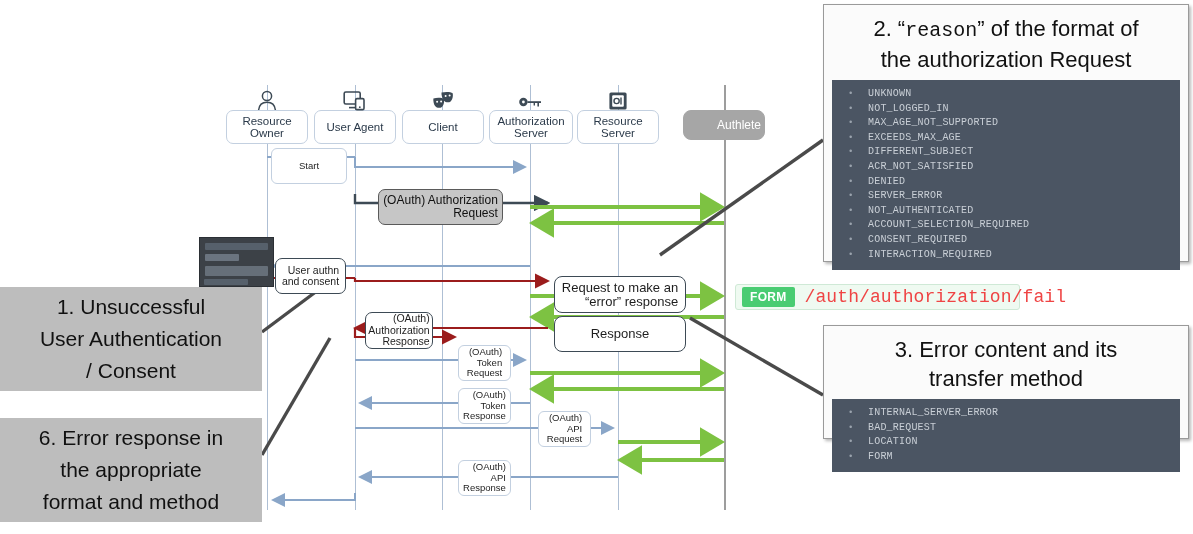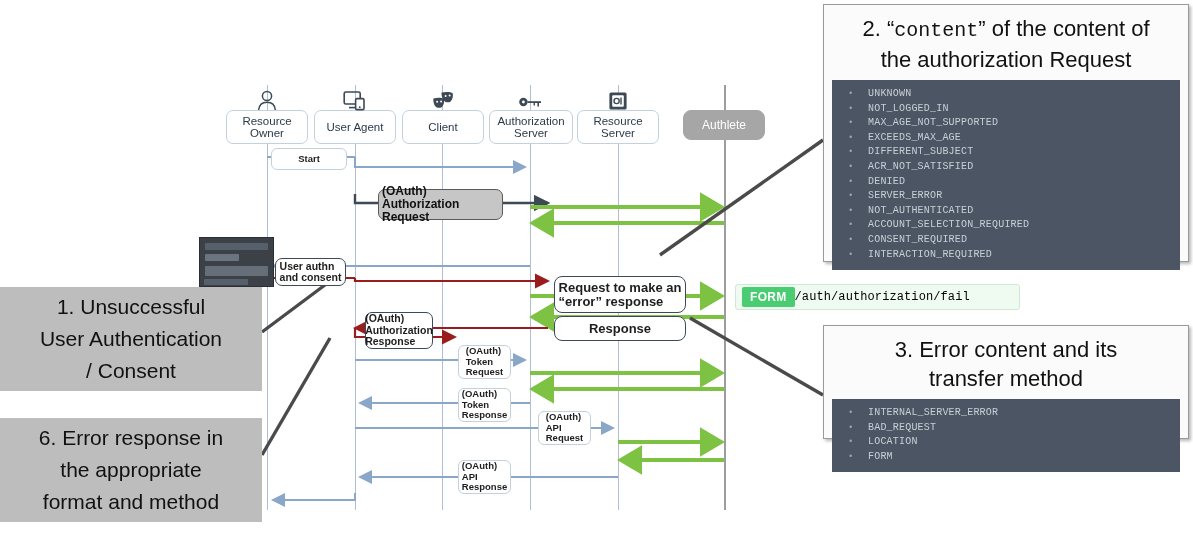--- a/index.html
+++ b/index.html
@@ -31,23 +31,23 @@
     background:#a6a6a6;border:1px solid #a6a6a6;color:#ffffff;
     border-radius:8px;font-size:12px;
   }
   .actor-icon{position:absolute;top:-22px;left:50%;transform:translateX(-50%);
     width:26px;height:22px;display:flex;align-items:flex-end;justify-content:center;}
 
   
   .pill{
     position:absolute;box-sizing:border-box;background:#ffffff;
     border:1px solid #c3d0e0;border-radius:6px;
-    font-size:9.5px;line-height:10.5px;text-align:left;color:#1e1e1e;
+    font-size:9.5px;line-height:10.5px;text-align:right;color:#1e1e1e;
     display:flex;align-items:center;justify-content:center;
-    padding:10px 3px;z-index:6;font-weight:bold;
+    padding:17px 3px;z-index:6;
   }
   .pill.dark{border:1.6px solid #3d4a55;border-radius:7px;font-size:10.5px;line-height:11.5px;}
   .pill.gray{background:#c6c6c6;border:1.6px solid #5a5a5a;border-radius:7px;
     font-size:12px;line-height:13px;color:#111;}
   .pill.big{font-size:13px;line-height:14px;border:1.8px solid #3d4a55;background:#fff;}
 
   
   #seq-svg{position:absolute;left:0;top:0;width:500px;height:425px;overflow:visible;}
 
   
@@ -91,21 +91,21 @@
     left:735px;top:284px;width:285px;height:26px;
     background:#effaf1;border:1px solid #cfe9d6;border-radius:3px;
     display:flex;align-items:center;padding:0 6px;
   }
   #endpoint .verb{
     background:#49cc72;color:#fff;font-weight:bold;font-size:12px;
     padding:3px 8px 3px 8px;border-radius:2px;letter-spacing:.3px;
     font-family:"Liberation Sans",sans-serif;
   }
   #endpoint .path{
-    color:#000000;font-size:12px;letter-spacing:.1px;
+    margin-left:10px;color:#ef4444;font-size:18px;letter-spacing:.1px;
     font-family:"Liberation Mono","DejaVu Sans Mono",monospace;
   }
 
   
   #connectors{position:absolute;left:0;top:0;width:1193px;height:534px;overflow:visible;}
 </style>
 </head>
 <body>
 
 <div class="canvas">
@@ -234,21 +234,21 @@
           <rect x="1.4" y="1.4" width="17.2" height="17.2" rx="1.6" fill="#3d4a55"></rect>
           <rect x="4.2" y="4.2" width="11.6" height="11.6" rx="1" fill="#ffffff"></rect>
           <circle cx="8.6" cy="10" r="2.6" fill="none" stroke="#3d4a55" stroke-width="1.4"></circle>
           <path d="M13,6.4 V13.6" stroke="#3d4a55" stroke-width="1.4"></path>
         </svg>
       </span>
       <span style="white-space:pre-line">Resource
 Server</span>
     </div>
 
-    <div class="actor-box authlete abs" style="left:428px;top:25px;width:82px;height:30px;">
+    <div class="actor-box authlete abs" style="left:428px;top:25px;width:82px;height:30px;justify-content:flex-end;">
       <span>Authlete</span>
     </div>
 
     <div class="pill" style="left:16px;top:63px;width:76px;height:18px;">
       <span>Start</span>
     </div>
 
     <div class="pill gray" style="left:123px;top:104px;width:125px;height:31px;">
       <span style="white-space:pre-line">(OAuth) Authorization
 Request</span>
@@ -324,21 +324,21 @@
   </div>
 
   <div class="callout-gray" style="left:0px;top:418px;width:262px;height:104px;">
     <span style="white-space:pre-line">6. Error response in
 the appropriate
 format and method</span>
   </div>
 
   <div class="callout-white" style="left:823px;top:4px;width:366px;height:258px;">
     <div class="hd">
-      <span>2. “</span><span style="font-family:'Liberation Mono','DejaVu Sans Mono',monospace;font-size:20px;">content</span><span>” of the content of</span>
+      <span>2. “</span><span style="font-family:'Liberation Mono','DejaVu Sans Mono',monospace;font-size:20px;">reason</span><span>” of the format of</span>
       <div>the authorization Request</div>
     </div>
     <div class="code-panel">
       <ul id="step2-list">
           <li>UNKNOWN</li>
           <li>NOT_LOGGED_IN</li>
           <li>MAX_AGE_NOT_SUPPORTED</li>
           <li>EXCEEDS_MAX_AGE</li>
           <li>DIFFERENT_SUBJECT</li>
           <li>ACR_NOT_SATISFIED</li>

